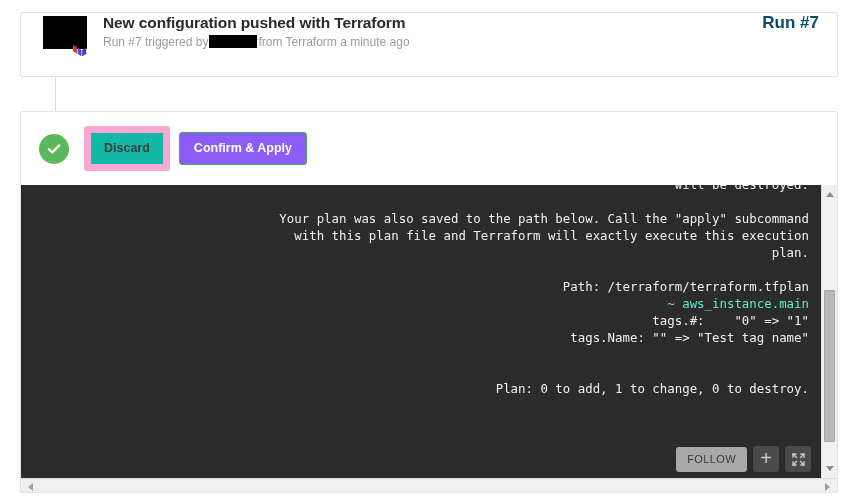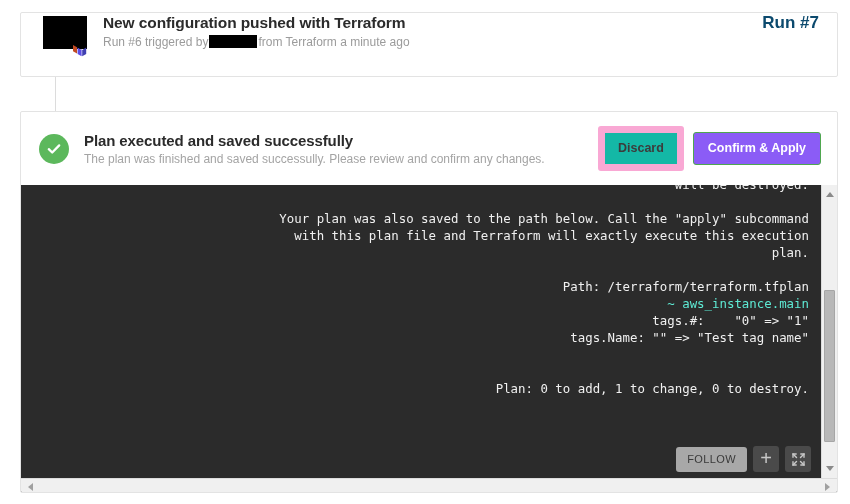--- a/index.html
+++ b/index.html
@@ -328,42 +328,38 @@
       <polygon points="0,4 4,6.3 4,12.6 0,10.3" fill="#c24a22"></polygon>
       <polygon points="4.6,6.6 8.6,8.9 8.6,15.2 4.6,12.9" fill="#5c4ee5"></polygon>
       <polygon points="9.2,8.9 13.2,6.6 13.2,12.9 9.2,15.2" fill="#4040b2"></polygon>
       <polygon points="4.6,0 8.6,2.3 8.6,8.6 4.6,6.3" fill="#000000"></polygon>
     </svg>
   </div>
 
   <div class="run-meta">
     <div id="run-title">New configuration pushed with Terraform</div>
     <div class="run-sub">
-      <span>Run #6 triggered by</span><span class="name-redaction"></span><span>from Terraform a minute ago</span>
+      <span>Run #7 triggered by</span><span class="name-redaction"></span><span>from Terraform a minute ago</span>
     </div>
   </div>
 
   <div id="run-number">Run #7</div>
 </div>
 
 <div id="connector"></div>
 
 <div class="card" id="plan-card">
 
   <div class="plan-banner">
     <div class="check-circle">
       <svg width="18" height="18" viewBox="0 0 18 18">
         <path d="M3.8 9.2 L7.2 12.5 L14.2 5.4" stroke="#ffffff" stroke-width="2.3" fill="none" stroke-linecap="round" stroke-linejoin="round"></path>
       </svg>
     </div>
 
-    <div class="banner-text">
-      <div id="plan-heading">Plan executed and saved successfully</div>
-      <div id="plan-subheading">The plan was finished and saved successully. Please review and confirm any changes.</div>
-    </div>
 
     <div class="banner-actions">
       <button class="btn" id="discard-button">Discard</button>
       <button class="btn" id="confirm-apply-button">Confirm &amp; Apply</button>
     </div>
   </div>
 
   <div class="terminal-outer">
 
     <div class="terminal-body">

